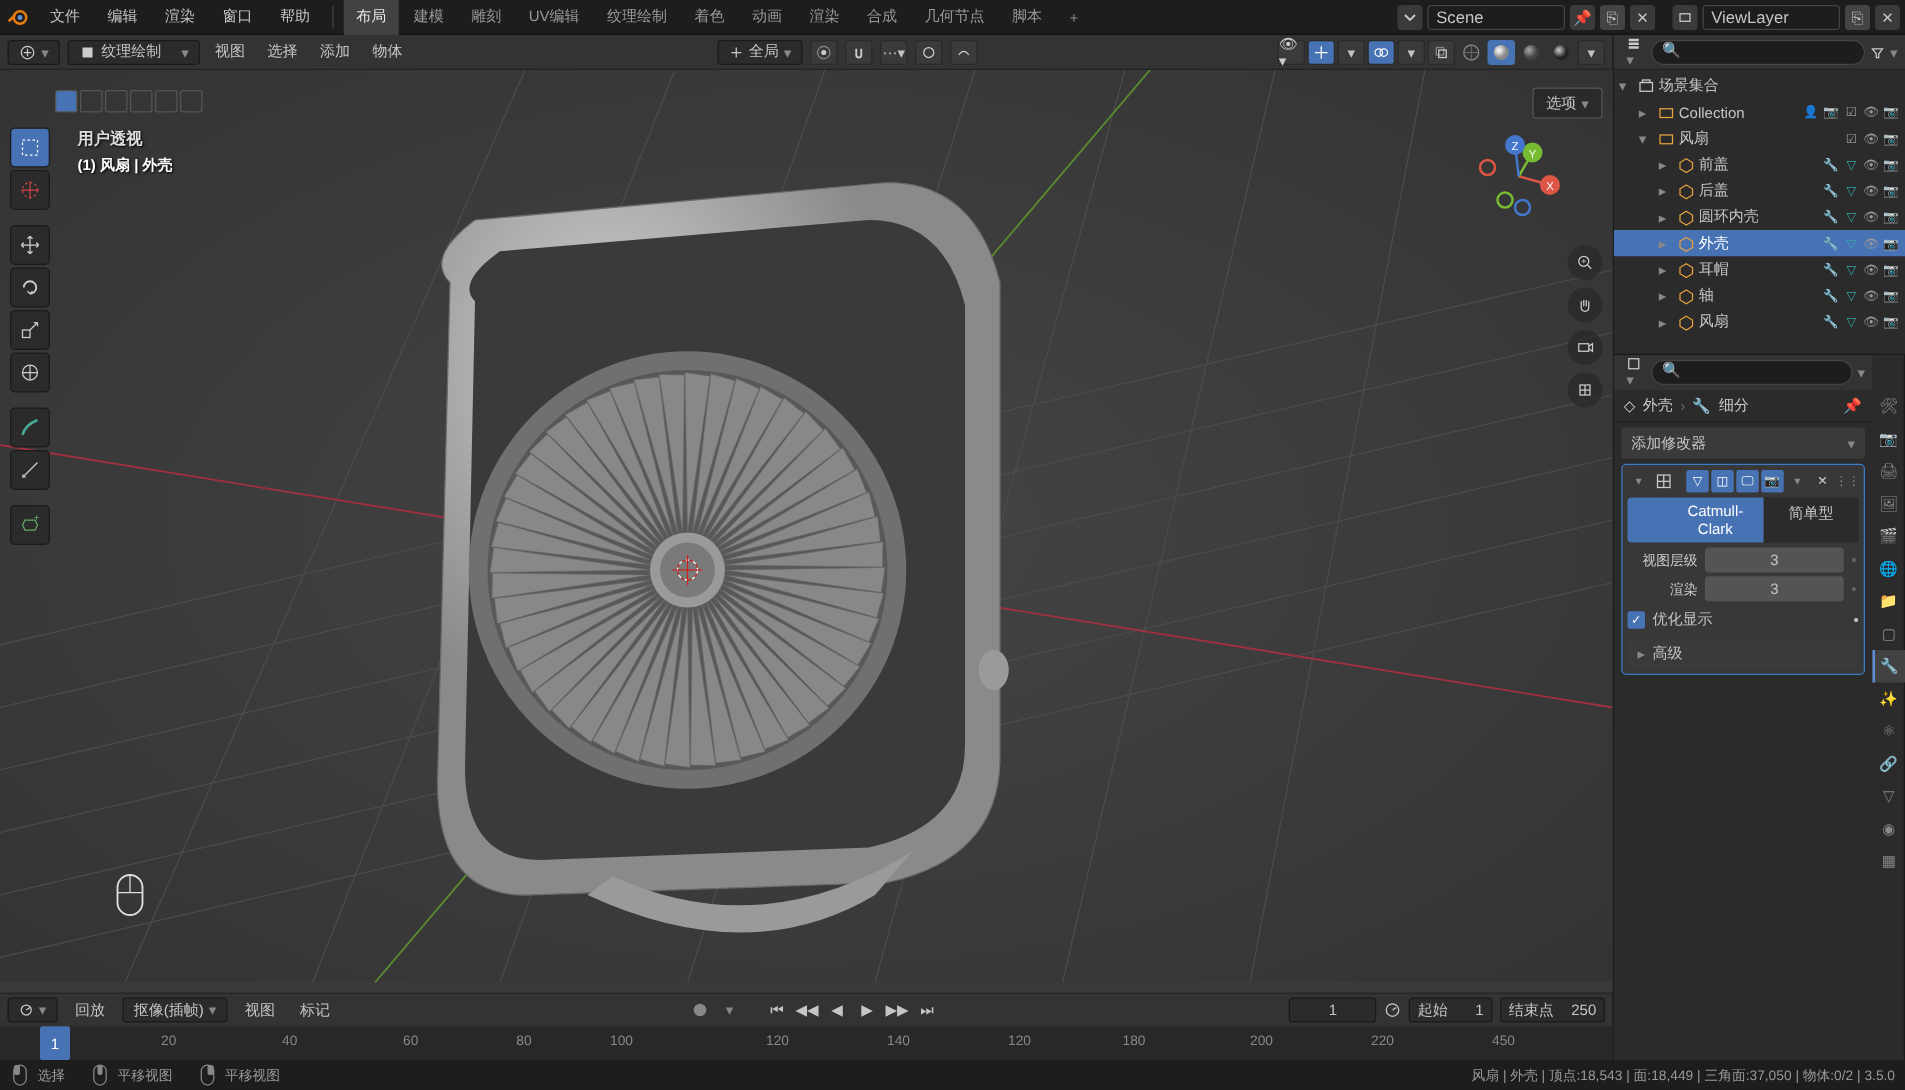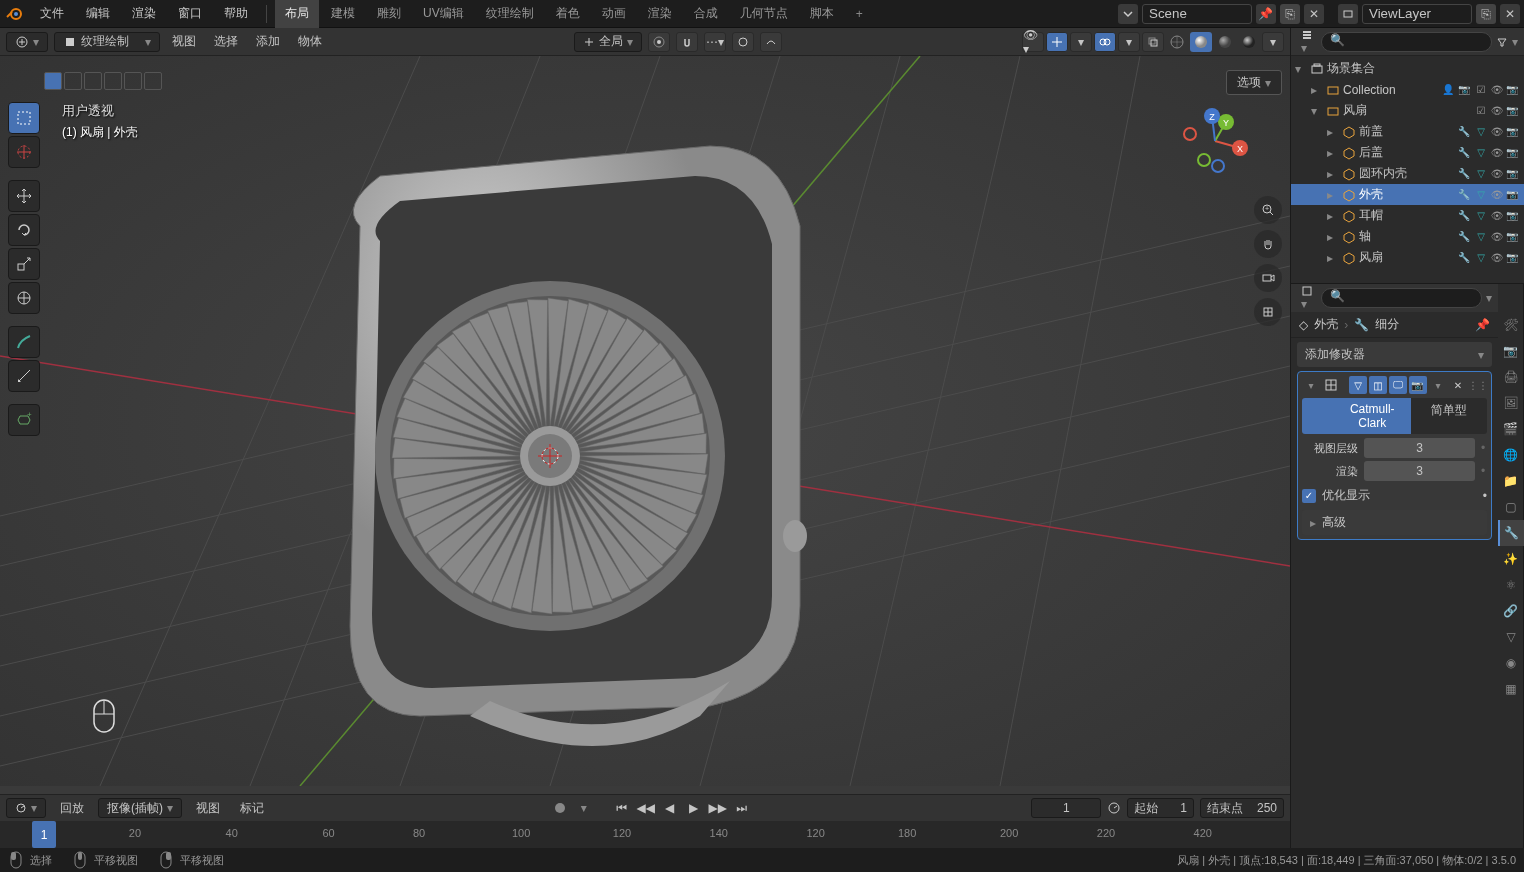--- a/index.html
+++ b/index.html
@@ -34,21 +34,21 @@
 
 .vp-toolbar-left { position: absolute; left: 8px; top: 46px; display: flex; flex-direction: column; gap: 2px; }
 .vp-tool { width: 32px; height: 32px; background: #2b2b2b; border: 1px solid #1a1a1a; border-radius: 4px; display: flex; align-items: center; justify-content: center; cursor: pointer; }
 .vp-tool.active { background: #4772b3; }
 .vp-tool.spacer { background: transparent; border: none; height: 8px; }
 
 .vp-sel-modes { position: absolute; left: 44px; top: 16px; display: flex; gap: 2px; }
 .vp-sel-modes .m { width: 18px; height: 18px; border: 1px solid #555; border-radius: 2px; cursor: pointer; }
 .vp-sel-modes .m.active { background: #4772b3; }
 
-.vp-info { position: absolute; left: 62px; top: 46px; color: #ddd; font-size: 13px; text-shadow: 1px 1px 2px #000; }
+.vp-info { position: absolute; left: 62px; top: 46px; color: #ddd; font-size: 13px; text-shadow: 1px 1px 2px #000; font-weight: bold; }
 .vp-info .line2 { font-size: 12px; color: #fff; margin-top: 4px; }
 
 .vp-options { position: absolute; right: 8px; top: 14px; background: rgba(40,40,40,0.8); border: 1px solid #555; border-radius: 3px; padding: 3px 10px; cursor: pointer; display: flex; align-items: center; gap: 4px; }
 
 .vp-gizmo { position: absolute; right: 40px; top: 50px; width: 70px; height: 70px; }
 .vp-navball { position: absolute; right: 8px; top: 140px; display: flex; flex-direction: column; gap: 6px; }
 .vp-navball .nb { width: 28px; height: 28px; background: rgba(40,40,40,0.7); border-radius: 14px; display: flex; align-items: center; justify-content: center; cursor: pointer; color: #ccc; }
 
 .mouse-hint { position: absolute; left: 88px; bottom: 58px; width: 32px; height: 40px; }
 
@@ -575,28 +575,28 @@
               <span style="margin-left:8px;">250</span>
             </div>
         </div>
       </div>
       <div class="tl-track">
         <div class="playhead">1</div>
       <div class="tick" style="left: 128.8px;">20</div>
           <div class="tick" style="left: 225.6px;">40</div>
           <div class="tick" style="left: 322.4px;">60</div>
           <div class="tick" style="left: 413px;">80</div>
-          <div class="tick" style="left: 512px;">100</div>
+          <div class="tick" style="left: 488px;">100</div>
           <div class="tick" style="left: 612.8px;">120</div>
           <div class="tick" style="left: 709.6px;">140</div>
           <div class="tick" style="left: 806.4px;">120</div>
           <div class="tick" style="left: 898px;">180</div>
           <div class="tick" style="left: 1000px;">200</div>
           <div class="tick" style="left: 1096.8px;">220</div>
-          <div class="tick" style="left: 1193.6px;">420</div>
+          <div class="tick" style="left: 1193.6px;">450</div>
         </div>
     </div>
   </div>
 
   <div class="right-col">
 
     <div class="outliner">
       <div class="outliner-header">
         <div class="dropdown" style="padding:2px 4px;"><svg width="12" height="12" viewBox="0 0 12 12">
               <rect x="2" y="2" width="8" height="2" fill="#ccc"></rect>

